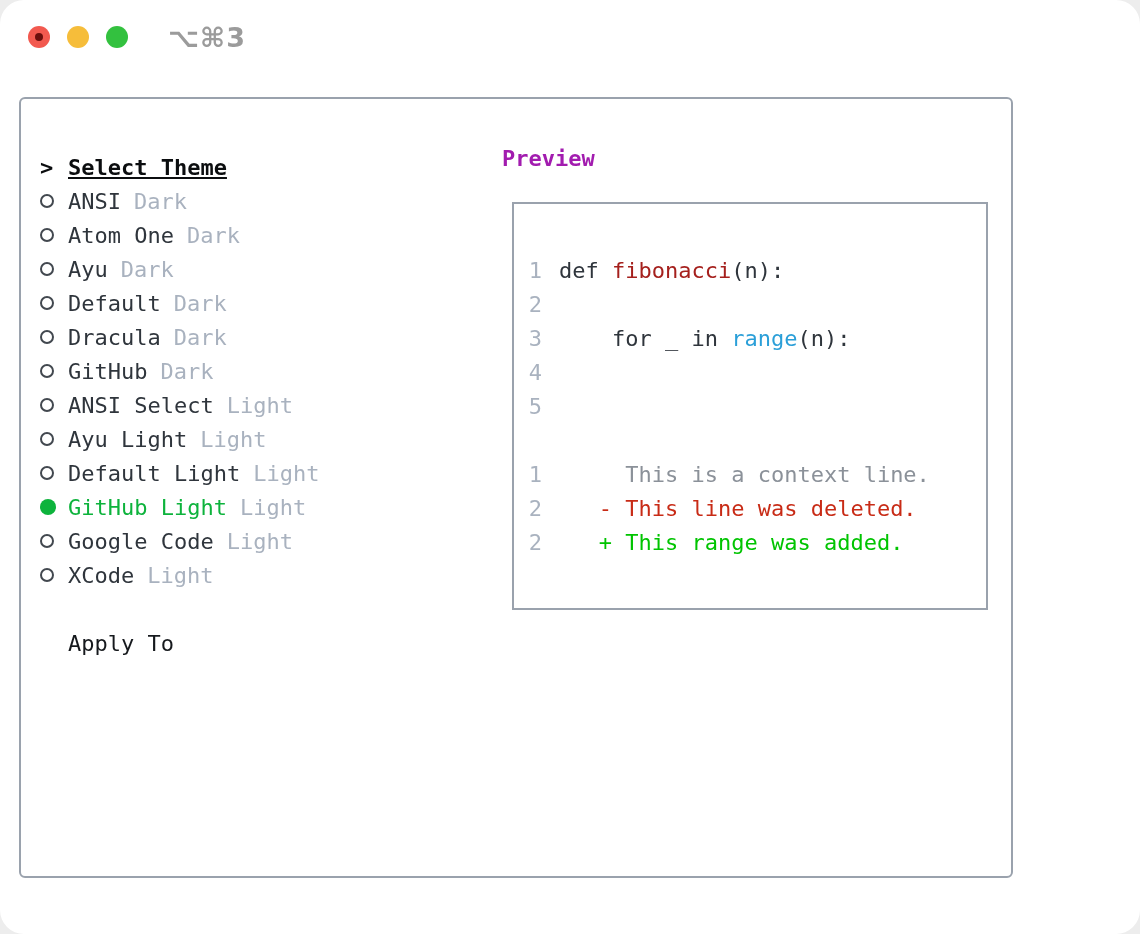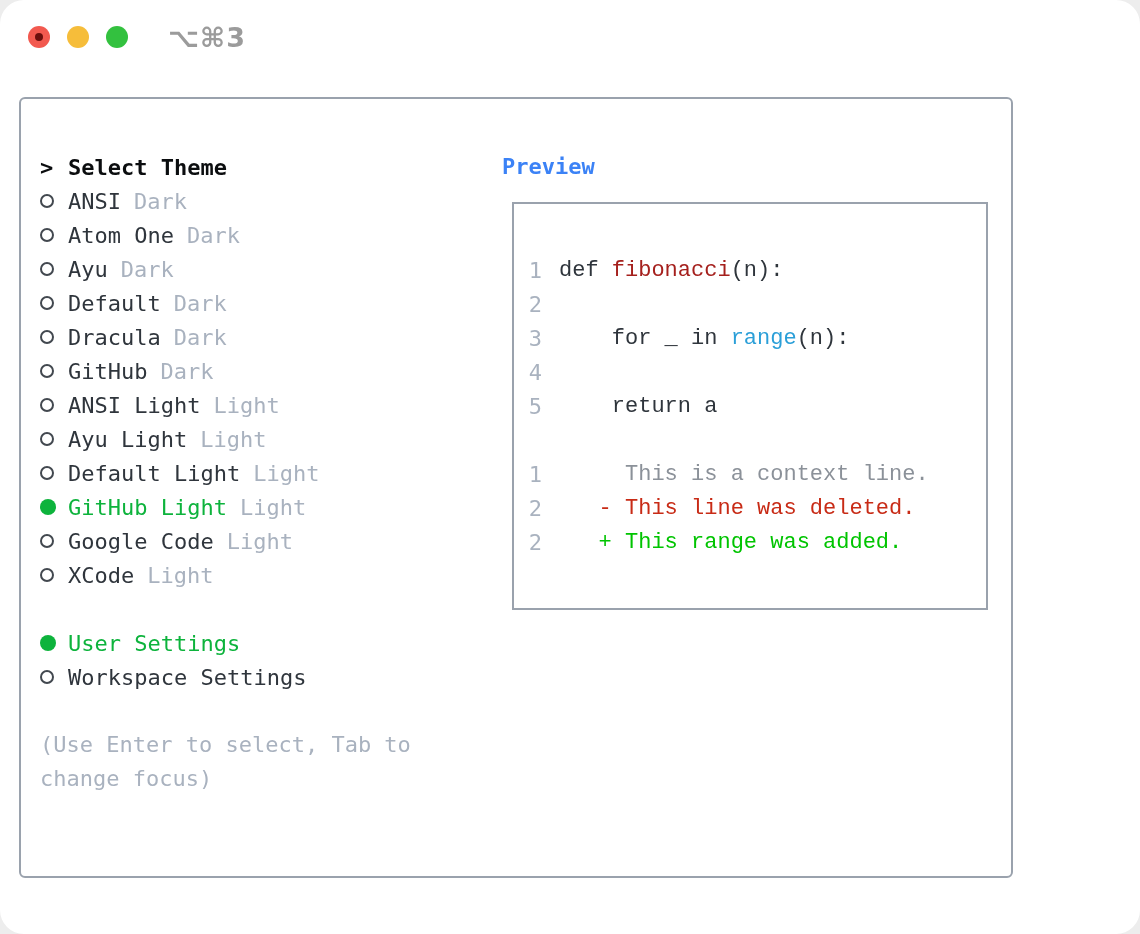--- a/index.html
+++ b/index.html
@@ -16,38 +16,38 @@
   .win-title{position:absolute;left:168px;top:22px;font-family:"DejaVu Sans","Liberation Sans",sans-serif;
              font-size:27px;font-weight:bold;color:var(--title_gray);letter-spacing:1px;}
   
   .panel{position:absolute;left:19px;top:97px;width:994px;height:781px;box-sizing:border-box;
          border:2px solid var(--border_gray);border-radius:6px;background:#fff;}
   
   .left-col{position:absolute;left:19px;top:51px;width:460px;font-size:22px;color:var(--code_text);}
   .row{height:34px;display:flex;align-items:center;}
   .bullet{width:28px;flex:0 0 28px;display:flex;align-items:center;}
   .cursor{font-weight:bold;color:#0b0d0f;}
-  .header-label{font-weight:bold;color:#0b0d0f;}
+  .header-label{font-weight:bold;color:#0b0d0f;text-decoration:underline;}
   .apply-label{color:#16191d;}
   .dot{border-radius:50%;box-sizing:border-box;}
   .dot.hollow{width:14px;height:14px;border:2px solid var(--circle_gray);}
   .dot.filled{width:16px;height:16px;background:var(--accent_green);}
   .t-name{color:var(--code_text);white-space:pre;}
   .t-name.selected{color:var(--accent_green);}
   .t-variant{color:var(--muted_gray);margin-left:13px;white-space:pre;}
   .section-gap{height:34px;}
   .help{line-height:34px;color:var(--muted_gray);width:450px;}
   
-  .preview-title{position:absolute;left:481px;top:51px;height:34px;line-height:34px;
-                 font-size:22px;font-weight:bold;color:#3b82f6;}
+  .preview-title{position:absolute;left:481px;top:43px;height:34px;line-height:34px;
+                 font-size:22px;font-weight:bold;color:#a21caf;}
   .preview-box{position:absolute;left:491px;top:103px;width:476px;height:408px;box-sizing:border-box;
                border:2px solid var(--border_gray);background:#fff;padding-top:49px;overflow:hidden;}
   .cline{height:34px;display:flex;align-items:center;font-size:22px;}
   .ln{width:28px;flex:0 0 28px;text-align:right;color:var(--muted_gray);}
-  .lc{padding-left:17px;white-space:pre;font-family:Liberation Mono, monospace;}
+  .lc{padding-left:17px;white-space:pre;}
   .tok.text{color:var(--code_text);}
   .tok.func{color:var(--func_red);}
   .tok.num{color:var(--num_teal);}
   .tok.builtin{color:var(--builtin_blue);}
   .tok.ctx{color:var(--context_gray);margin-top:32px;}
   .tok.del{color:var(--deleted_red);}
   .tok.add{color:var(--added_green);}
   .spacer{height:34px;}
 </style>
 </head>
@@ -109,21 +109,21 @@
             <span class="bullet">
               <span class="dot hollow"></span>
             </span>
             <span class="t-name">GitHub</span>
             <span class="t-variant">Dark</span>
           </div>
           <div class="row">
             <span class="bullet">
               <span class="dot hollow"></span>
             </span>
-            <span class="t-name">ANSI Light</span>
+            <span class="t-name">ANSI Select</span>
             <span class="t-variant">Light</span>
           </div>
           <div class="row">
             <span class="bullet">
               <span class="dot hollow"></span>
             </span>
             <span class="t-name">Ayu Light</span>
             <span class="t-variant">Light</span>
           </div>
           <div class="row">
@@ -151,38 +151,27 @@
             <span class="bullet">
               <span class="dot hollow"></span>
             </span>
             <span class="t-name">XCode</span>
             <span class="t-variant">Light</span>
           </div>
         </div>
 
       <div class="section-gap"></div>
 
-      <div id="apply-list">
-          <div class="row">
-            <span class="bullet">
-              <span class="dot filled"></span>
-            </span>
-            <span class="t-name selected">User Settings</span>
-          </div>
-          <div class="row">
-            <span class="bullet">
-              <span class="dot hollow"></span>
-            </span>
-            <span class="t-name">Workspace Settings</span>
-          </div>
-        </div>
+      <div class="row">
+        <span class="bullet"></span>
+        <span class="apply-label">Apply To</span>
+      </div>
 
       <div class="section-gap"></div>
 
-      <div class="help">(Use Enter to select, Tab to change focus)</div>
     </div>
 
     <div class="preview-title">Preview</div>
     <div class="preview-box">
       <div id="code-block">
           <div class="cline">
             <span class="ln">1</span>
             <span class="lc"><span class="tok text">def </span><span class="tok func">fibonacci</span><span class="tok text">(n):</span></span>
           </div>
           <div class="cline">
@@ -190,21 +179,20 @@
           </div>
           <div class="cline">
             <span class="ln">3</span>
             <span class="lc"><span class="tok text">    for _ in </span><span class="tok builtin">range</span><span class="tok text">(n):</span></span>
           </div>
           <div class="cline">
             <span class="ln">4</span>
           </div>
           <div class="cline">
             <span class="ln">5</span>
-            <span class="lc"><span class="tok text">    return a</span></span>
           </div>
           <div class="spacer"></div>
           <div class="cline">
             <span class="ln">1</span>
             <span class="lc"><span class="tok ctx">     This is a context line.</span></span>
           </div>
           <div class="cline">
             <span class="ln">2</span>
             <span class="lc"><span class="tok del">   - This line was deleted.</span></span>
           </div>

